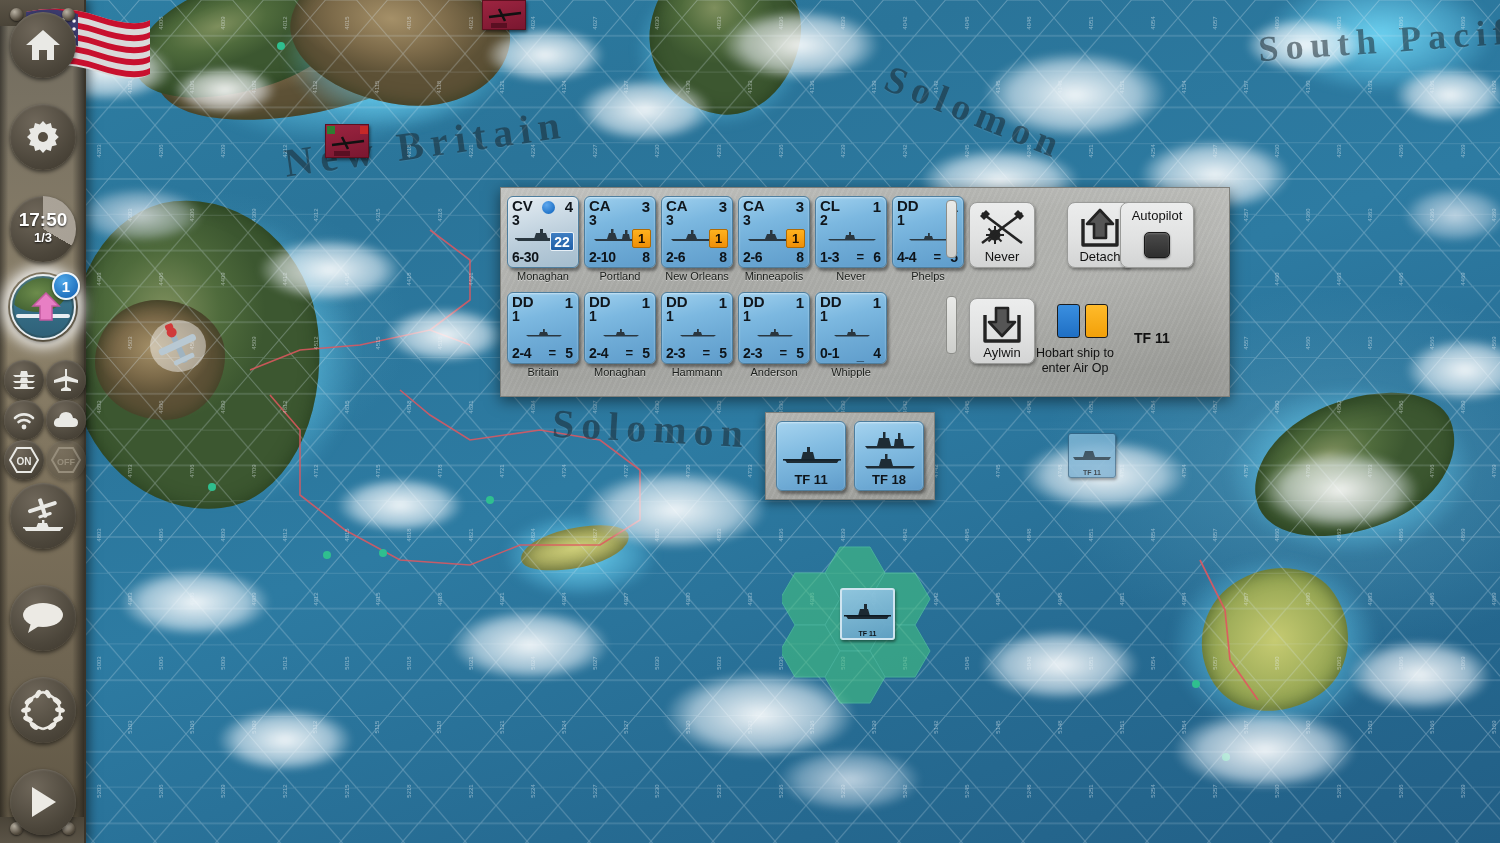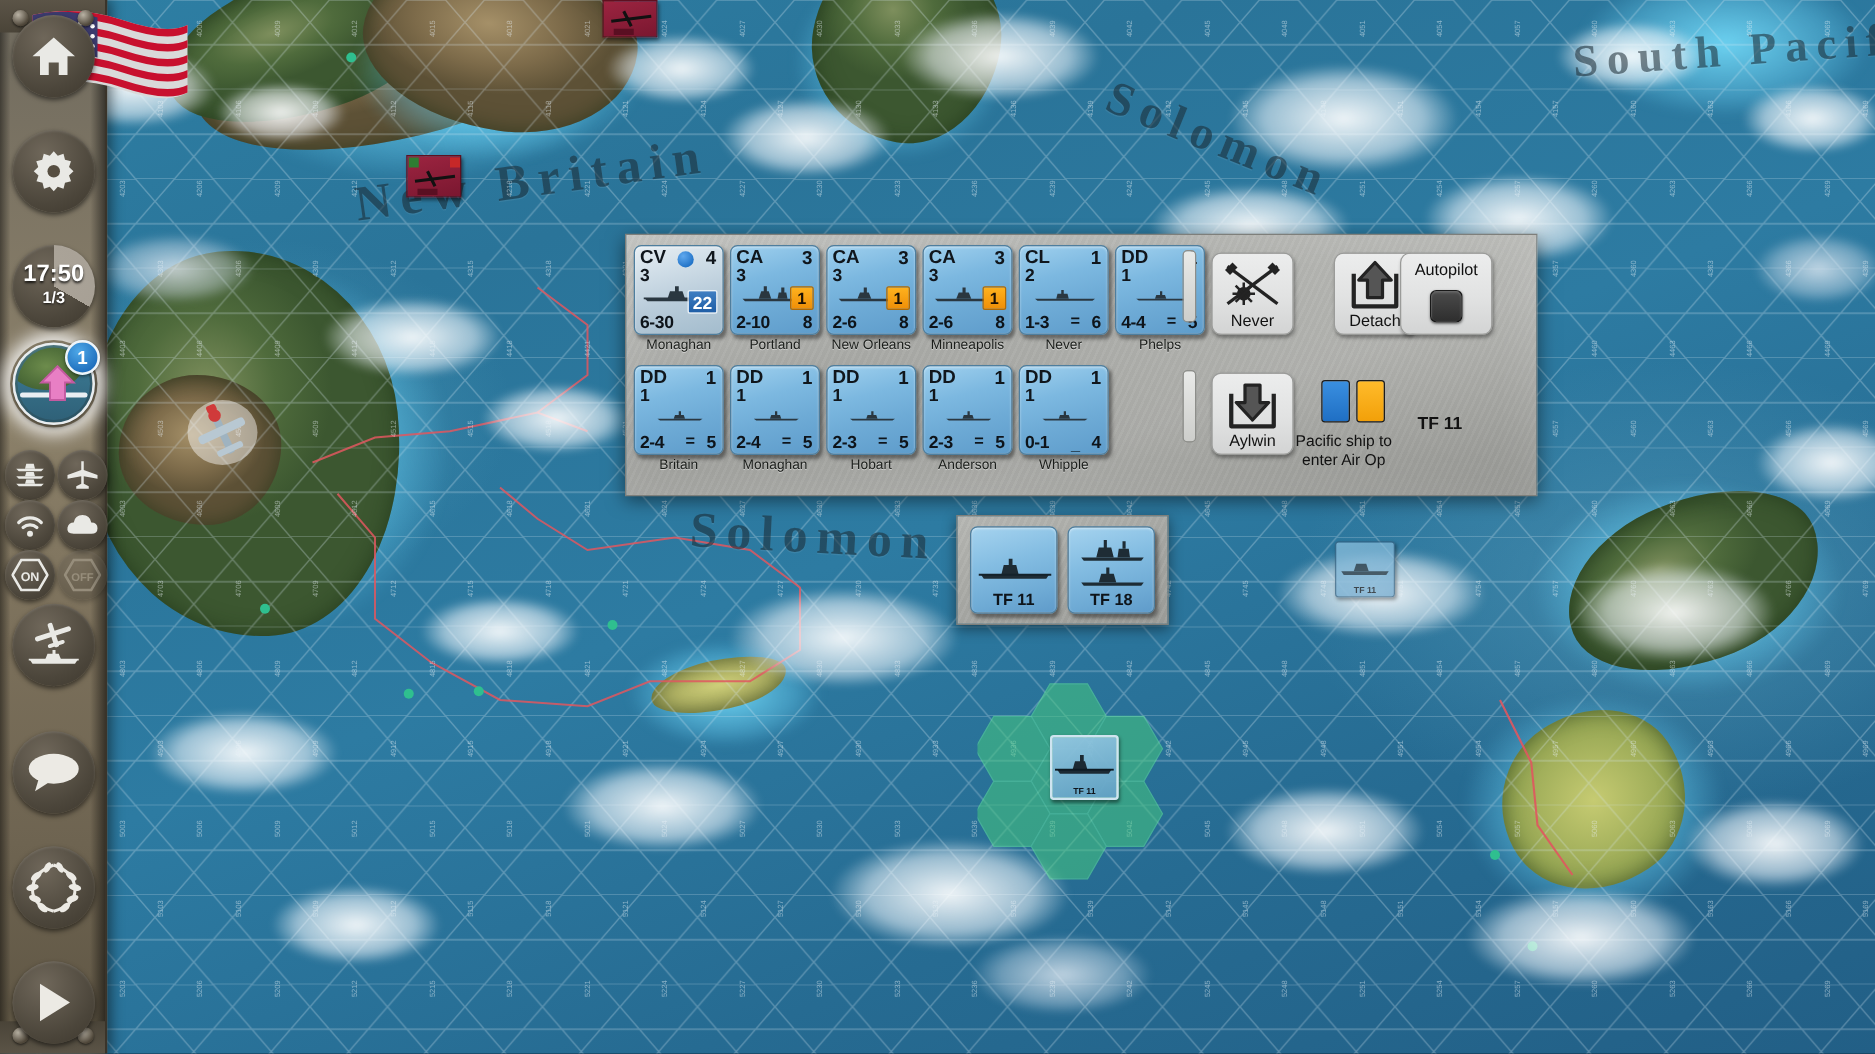--- a/index.html
+++ b/index.html
@@ -830,21 +830,21 @@
             <span class="ctr-tr">1</span>
             <svg class="ctr-sil" viewBox="0 0 60 16">
               <path d="M12 12 L48 12 L46 13.4 L14 13.4 Z" fill="#2a3740"></path>
               <path d="M26 9 L33 9 L34 12 L25 12 Z" fill="#2a3740"></path>
               <rect x="29" y="6" width="1.8" height="4" fill="#2a3740"></rect>
             </svg>
             <span class="ctr-bl">2-3</span>
             <span class="ctr-eq">=</span>
             <span class="ctr-br">5</span>
           </div>
-          <div class="ctr-name">Hobart</div>
+          <div class="ctr-name">Hammann</div>
         </div>
 
         <div class="ctr">
           <div class="ctr-box">
             <span class="ctr-tl">DD</span>
             <span class="ctr-tl2">1</span>
             <span class="ctr-tr">1</span>
             <svg class="ctr-sil" viewBox="0 0 60 16">
               <path d="M12 12 L48 12 L46 13.4 L14 13.4 Z" fill="#2a3740"></path>
               <path d="M26 9 L33 9 L34 12 L25 12 Z" fill="#2a3740"></path>
@@ -915,21 +915,21 @@
       <svg width="50" height="42" viewBox="0 0 50 42">
         <path d="M8 12 L8 38 L42 38 L42 12" fill="none" stroke="#232323" stroke-width="3.4" stroke-linejoin="round"></path>
         <path d="M25 33 L12 19 L19 19 L19 5 L31 5 L31 19 L38 19 Z" fill="#555" stroke="#232323" stroke-width="2.6" stroke-linejoin="round"></path>
       </svg>
       <span class="plabel">Aylwin</span>
     </div>
 
     <div class="airsq blue" style="left:556px; top:116px;"></div>
     <div class="airsq orange" style="left:584px; top:116px;"></div>
     <div id="airHint" style="left:514px; top:158px;">
-      <div>Pacific ship to</div>
+      <div>Hobart ship to</div>
       <div>enter Air Op</div>
     </div>
 
     <div id="tfLabel" style="left:633px; top:142px;">TF 11</div>
   </div>
 
   <div id="tfPanel">
     <div class="tf-ctr" style="left:10px;">
       <svg width="62" height="30" viewBox="0 0 62 30" style="position:absolute;left:4px;top:18px;">
         <path d="M4 20 L58 20 L56 23 L6 23 Z" fill="#1e2c35"></path>

